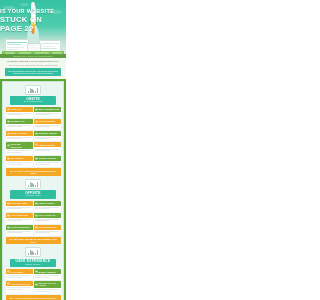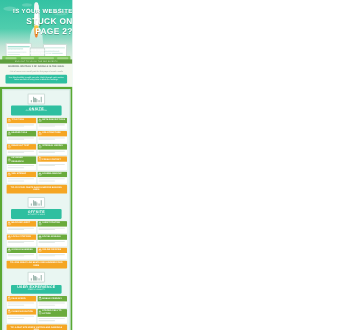--- a/index.html
+++ b/index.html
@@ -11,21 +11,21 @@
   .page{position:relative;width:66px;height:300px;overflow:hidden;background:#d9f2ec;}
 
   
   .header{position:relative;height:58px;background:linear-gradient(180deg,#2fbfa0 0%,#3fc7a6 38%,#cfe8d8 62%,#e9f3e2 100%);overflow:hidden;}
   .hdr-sky{position:absolute;inset:0;background:linear-gradient(180deg,#34c2a3 0%,#4fcdad 45%,#bfe3d5 72%,#eaf4e4 100%);}
   .cloud{position:absolute;background:#7fd9c2;border-radius:50%;opacity:.55;}
   .c1{left:3px;top:6px;width:12px;height:4px;}
   .c2{left:48px;top:10px;width:14px;height:4px;}
   .c3{left:20px;top:3px;width:9px;height:3px;}
 
-  .title{position:absolute;left:0;right:0;top:8px;text-align:right;z-index:6;}
+  .title{position:absolute;left:0;right:0;top:8px;text-align:left;z-index:6;}
   .title .l1{display:block;font-size:5.4px;font-weight:bold;letter-spacing:.4px;color:#ffffff;line-height:7px;text-shadow:0 .5px 0 rgba(0,0,0,.18);}
   .title .l2{display:block;font-size:7.6px;font-weight:bold;letter-spacing:.3px;color:#ffffff;line-height:9px;text-shadow:0 .5px 0 rgba(0,0,0,.22);}
 
   
   .rocket{position:absolute;left:29px;top:3px;width:8px;height:30px;z-index:5;}
   .rk-body{position:absolute;left:1.6px;top:0;width:5px;height:21px;background:#ffffff;border-radius:50% 50% 22% 22%/62% 62% 12% 12%;box-shadow:inset -1px 0 0 #dfe6e3;}
   .rk-nose{position:absolute;left:2.3px;top:-1px;width:3.4px;height:8px;background:#f2f7f5;border-radius:50% 50% 0 0;}
   .rk-win{position:absolute;left:2.7px;top:6px;width:2.6px;height:2.6px;border-radius:50%;background:#5ec9b0;box-shadow:0 0 0 .5px #cfe0da;}
   .rk-finL{position:absolute;left:-0.4px;top:12px;width:3px;height:9px;background:#4db97f;border-radius:60% 10% 40% 10%;}
   .rk-finR{position:absolute;left:5.4px;top:12px;width:3px;height:9px;background:#3da86f;border-radius:10% 60% 10% 40%;}

